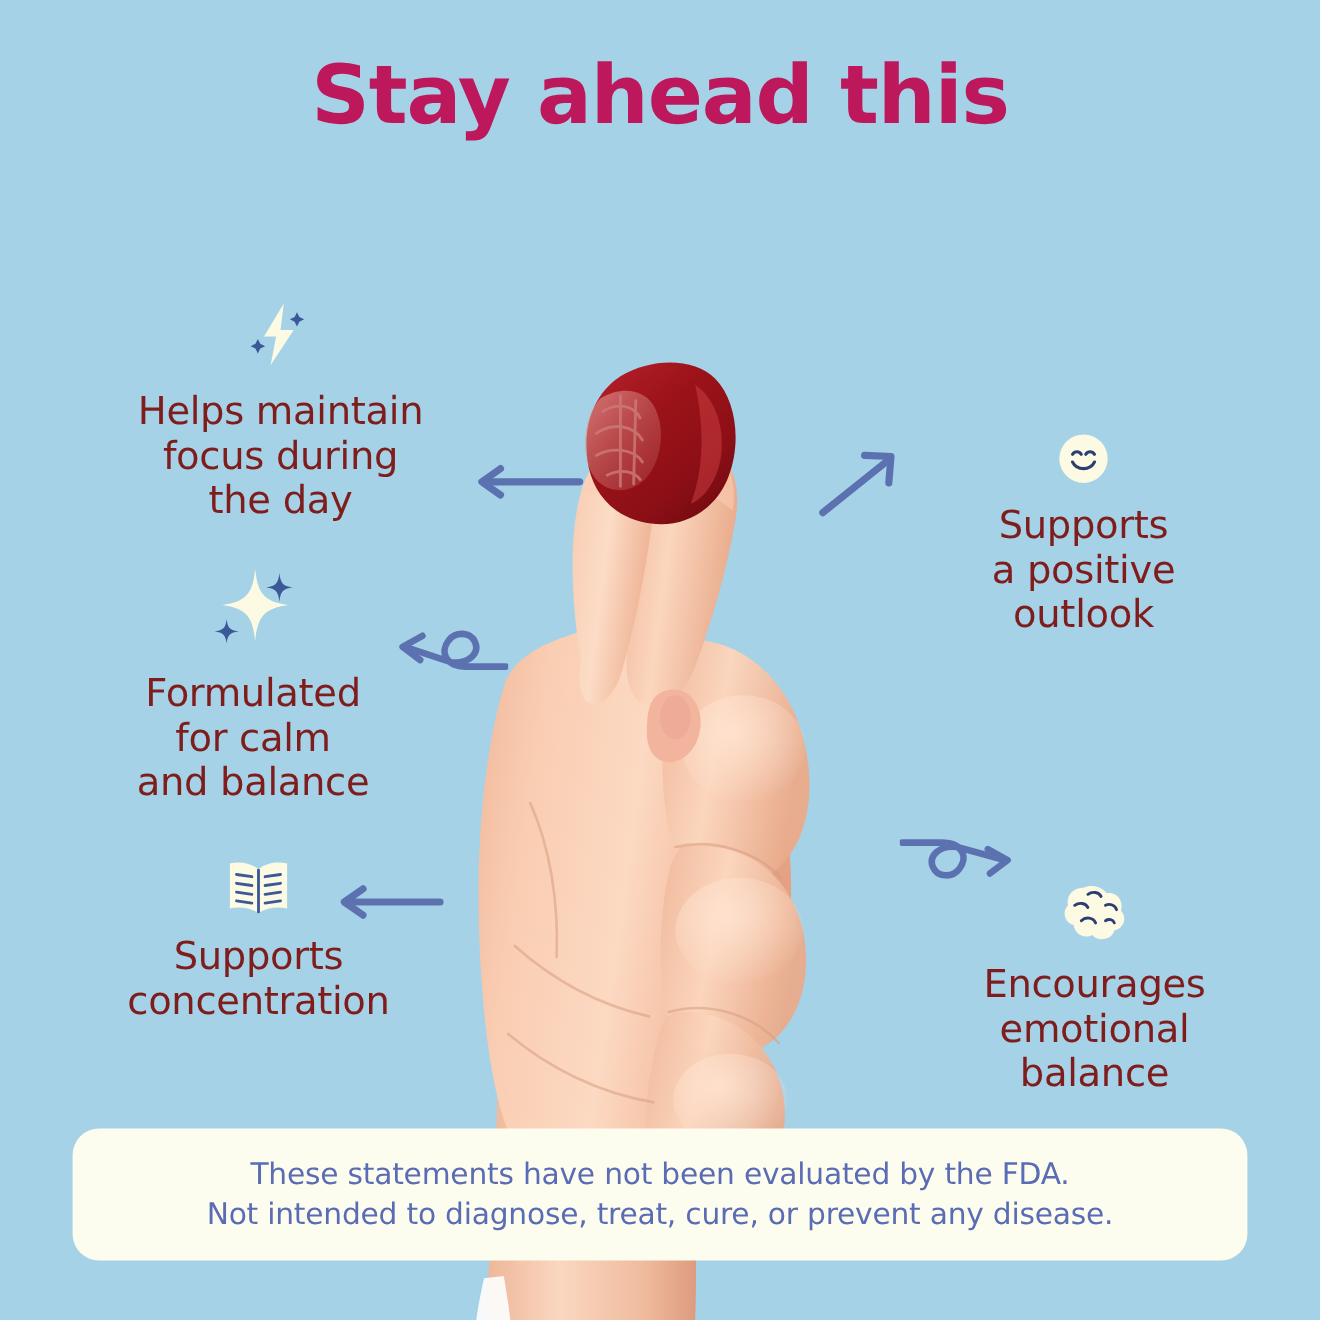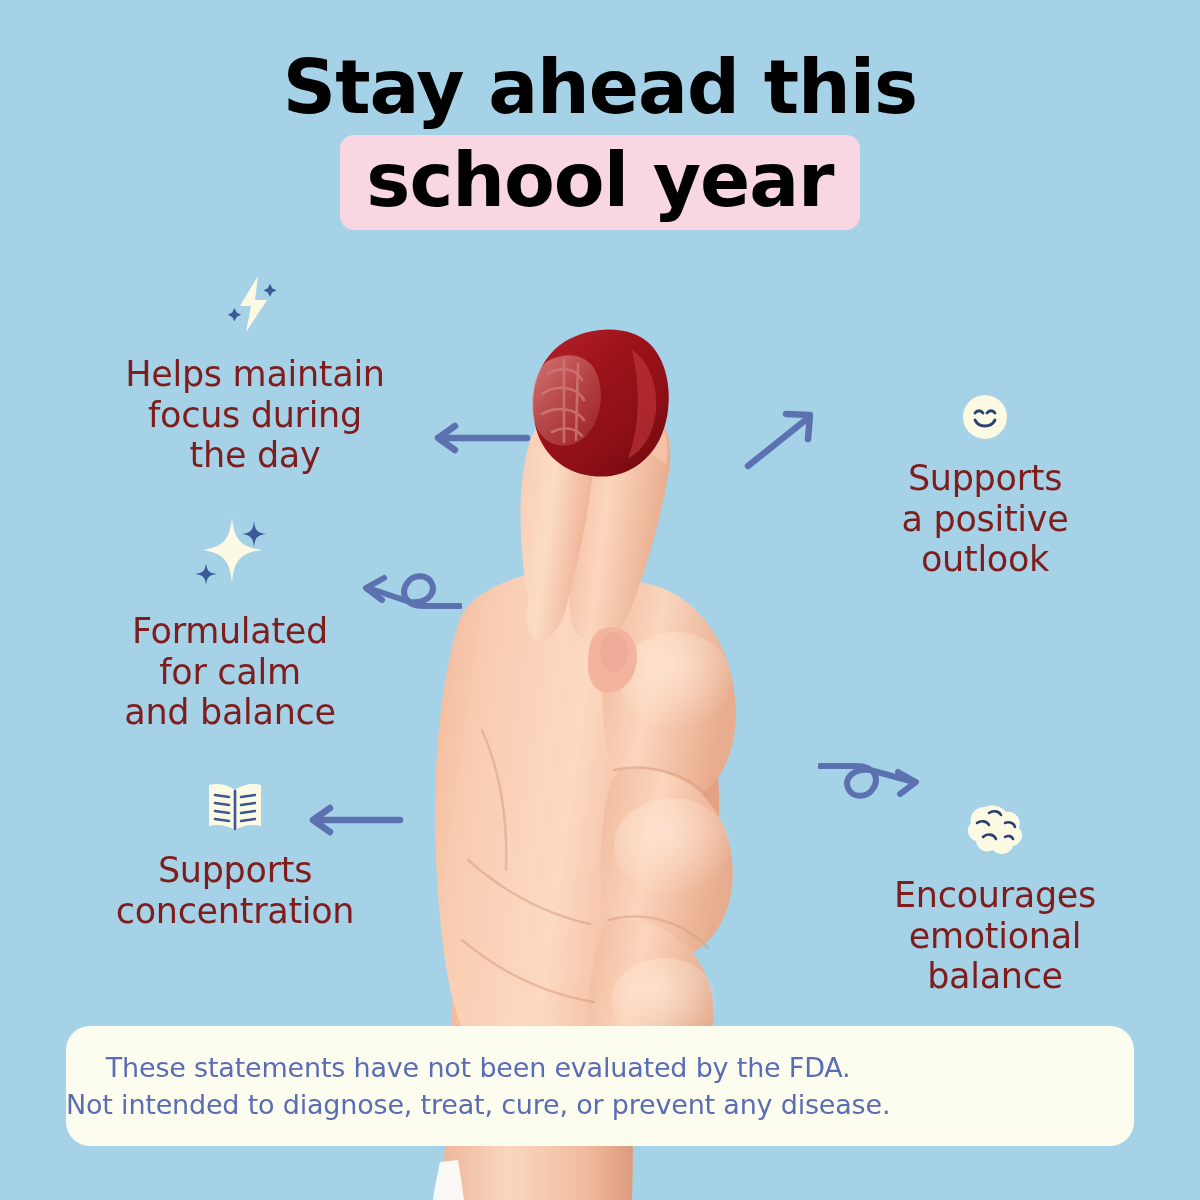--- a/index.html
+++ b/index.html
@@ -19,21 +19,21 @@
     text-align:center;
     line-height:0.96;
     z-index:6;
   }
   .hl-line{
     display:block;
     font-family:"DejaVu Sans","Liberation Sans",sans-serif;
     font-weight:700;
     font-size:74px;
     letter-spacing:-1px;
-    color:#000000;
+    color:#be185d;
     white-space:nowrap;
   }
   .hl-line-1{margin-bottom:12px;}
   .hl-pill-wrap{display:block;text-align:center;}
   .hl-pill{
     display:inline-block;
     background:#f8d6e2;
     border-radius:14px;
     padding:10px 26px 14px 26px;
   }
@@ -75,42 +75,39 @@
   #arrow-emotional{left:818px;top:752px;width:118px;height:82px;}
 
   
   #disclaimer{
     position:absolute;
     left:66px;top:1026px;
     width:1068px;height:120px;
     background:#fdfdef;
     border-radius:24px;
     z-index:8;
-    display:flex;align-items:center;
+    display:flex;align-items:center;justify-content:center;
   }
   #disclaimer .d-text{
     font-family:"DejaVu Sans","Liberation Sans",sans-serif;
     font-size:27px;
     line-height:1.38;
     color:#5a6cb4;
     text-align:center;
     white-space:pre-line;
     letter-spacing:-0.2px;
   }
 </style>
 </head>
 <body>
 
 <div id="poster">
 
   <div id="headline">
     <span class="hl-line hl-line-1">Stay ahead this</span>
-    <span class="hl-pill-wrap">
-      <span class="hl-pill hl-line">school year</span>
-    </span>
   </div>
 
   <div id="hand-photo">
     <svg viewBox="0 0 480 900" xmlns="http://www.w3.org/2000/svg">
       <defs>
         <linearGradient id="skinMain" x1="0" y1="0" x2="1" y2="0.25">
           <stop offset="0%" stop-color="#f1b79a"></stop>
           <stop offset="22%" stop-color="#f9cdb2"></stop>
           <stop offset="55%" stop-color="#fcd9c2"></stop>
           <stop offset="82%" stop-color="#f3bb9d"></stop>

